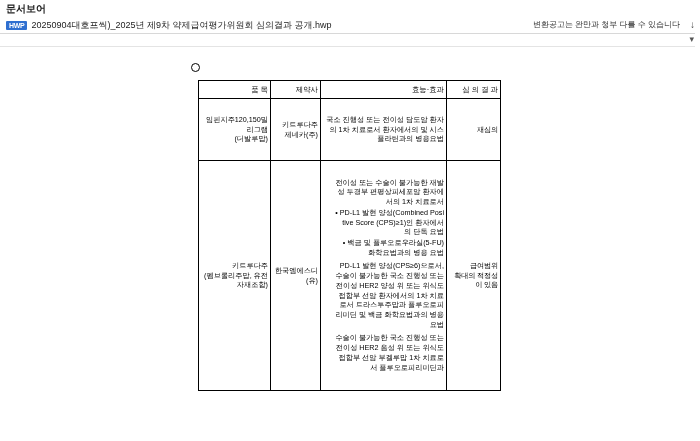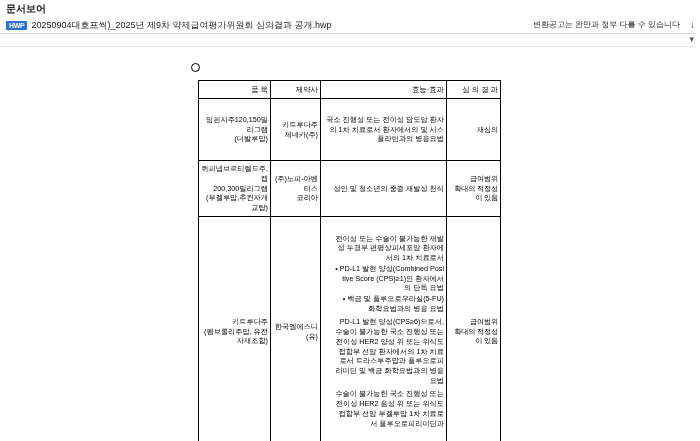--- a/index.html
+++ b/index.html
@@ -206,30 +206,20 @@
       </thead>
       <tbody>
         <tr style="height:62px;">
           <td style="white-space:pre-line;margin-top:32px;">임핀지주120,150밀리그램
 (더발루맙)</td>
           <td style="white-space:pre-line;">키트루다주
 제네카(주)</td>
           <td class="effect">국소 진행성 또는 전이성 담도암 환자의 1차 치료로서 환자에서의 및 시스플라틴과의 병용요법</td>
           <td class="result" style="white-space:pre-line;">재심의</td>
         </tr>
-        <tr style="height:56px;">
-          <td style="white-space:pre-line;">퀴피넵브르티렐드주,캡
-200,300밀리그램
-(부겔루맙,추컨자개교탑)</td>
-          <td style="white-space:pre-line;">(주)노피-아벤티스
-코리아</td>
-          <td class="effect">성인 및 청소년의 중증 재발성 천식</td>
-          <td class="result" style="white-space:pre-line;">급여범위
-확대의 적정성이 있음</td>
-        </tr>
         <tr style="height:230px;">
           <td style="white-space:pre-line;">키트루다주
 (펨브롤리주맙, 유전자재조합)</td>
           <td style="white-space:pre-line;">한국엠에스디
 (유)</td>
           <td class="effect">
             <p>전이성 또는 수술이 불가능한 재발성 두경부 편평상피세포암 환자에서의 1차 치료로서</p>
             <p class="bullet">• PD-L1 발현 양성(Combined Positive Score (CPS)≥1)인 환자에서의 단독 요법</p>
             <p class="bullet">• 백금 및 플루오로우라실(5-FU) 화학요법과의 병용 요법</p>
             <span class="sep"></span>

